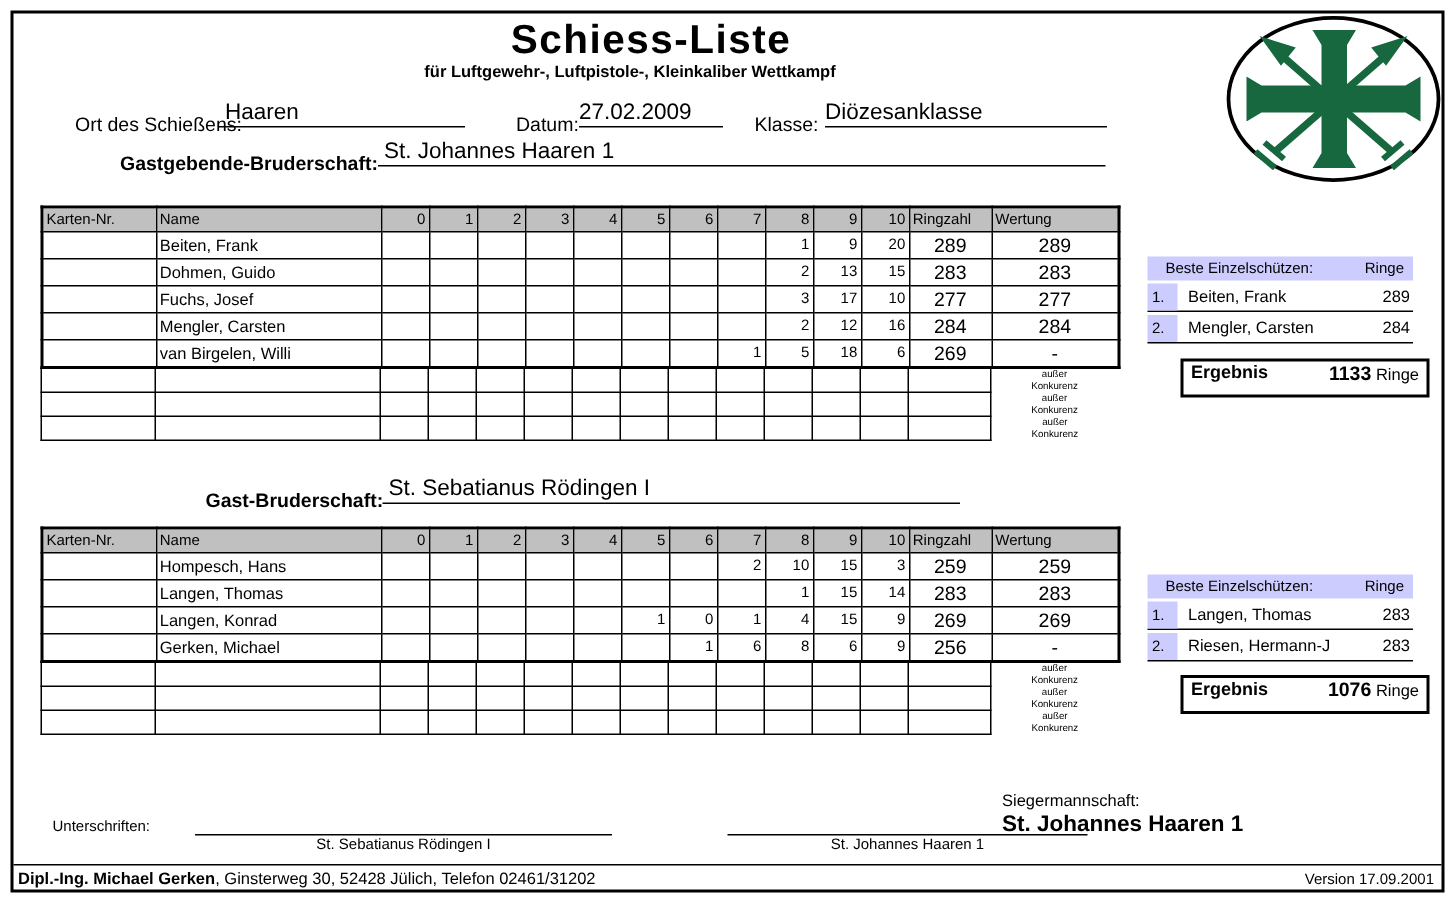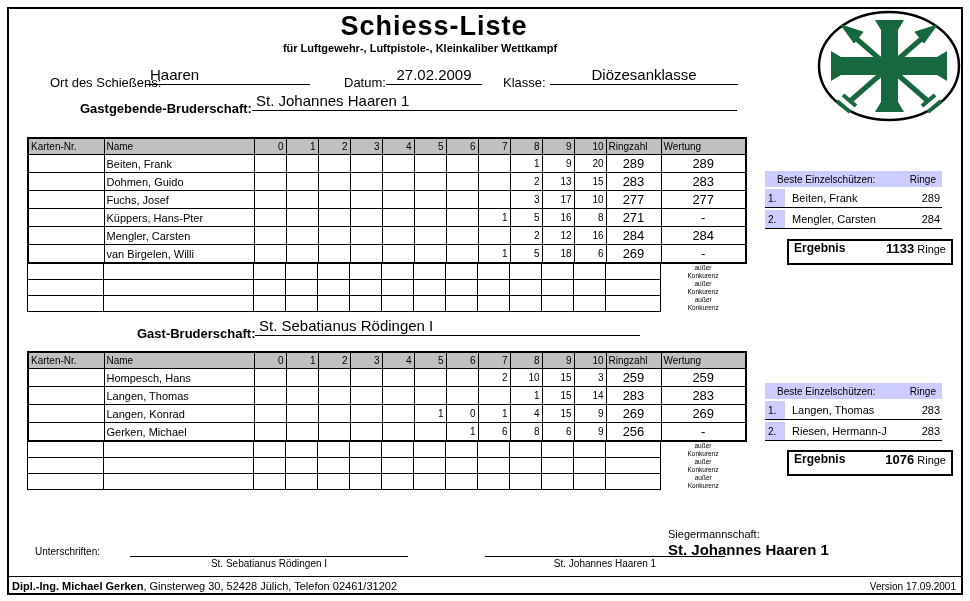--- a/index.html
+++ b/index.html
@@ -4,21 +4,21 @@
 <style>
   html,body{margin:0;padding:0;background:#fff;}
   body{width:970px;height:601px;position:relative;font-family:"Liberation Sans",sans-serif;color:#000;overflow:hidden;}
   .canvas{position:absolute;left:0;top:0;width:970px;height:601px;background:#fff;}
   .page-border{position:absolute;left:7px;top:7px;width:956px;height:588px;border:2px solid #000;box-sizing:border-box;pointer-events:none;}
   .title{position:absolute;top:11px;left:0;width:840px;text-align:center;font-size:27px;font-weight:bold;letter-spacing:1px;padding-left:14px;}
   .subtitle{position:absolute;top:42px;left:0;width:840px;text-align:center;font-size:11px;font-weight:bold;}
   .flabel{position:absolute;font-size:13px;white-space:nowrap;text-align:center;}
   .flabel-b{font-weight:bold;}
   .uline{position:absolute;height:19px;border-bottom:1px solid #000;font-size:15px;white-space:nowrap;box-sizing:border-box;}
-  .uline.ctr{text-align:center;}
+  .uline.ctr{}
   .uline.pad{padding-left:4px;}
   
   .score-block{position:absolute;left:27px;}
   table.main{border-collapse:collapse;table-layout:fixed;width:718px;border:2px solid #000;}
   table.main th{background:#c0c0c0;border:1px solid #000;font-weight:normal;font-size:10px;height:15px;padding:0 2px;overflow:hidden;}
   th.hl{text-align:left;}
   th.hr{text-align:right;}
   table.main td{border:1px solid #000;height:17px;padding:0 2px;overflow:hidden;}
   td.kn{}
   td.nm{font-size:11px;text-align:left;padding-left:4px;}
@@ -171,37 +171,20 @@
             <td class="ht"></td>
             <td class="ht"></td>
             <td class="ht">3</td>
             <td class="ht">17</td>
             <td class="ht">10</td>
             <td class="rg">277</td>
             <td class="wt">277</td>
           </tr>
           <tr>
             <td class="kn"></td>
-            <td class="nm">Küppers, Hans-Pter</td>
-            <td class="ht"></td>
-            <td class="ht"></td>
-            <td class="ht"></td>
-            <td class="ht"></td>
-            <td class="ht"></td>
-            <td class="ht"></td>
-            <td class="ht"></td>
-            <td class="ht">1</td>
-            <td class="ht">5</td>
-            <td class="ht">16</td>
-            <td class="ht">8</td>
-            <td class="rg">271</td>
-            <td class="wt">-</td>
-          </tr>
-          <tr>
-            <td class="kn"></td>
             <td class="nm">Mengler, Carsten</td>
             <td class="ht"></td>
             <td class="ht"></td>
             <td class="ht"></td>
             <td class="ht"></td>
             <td class="ht"></td>
             <td class="ht"></td>
             <td class="ht"></td>
             <td class="ht"></td>
             <td class="ht">2</td>

